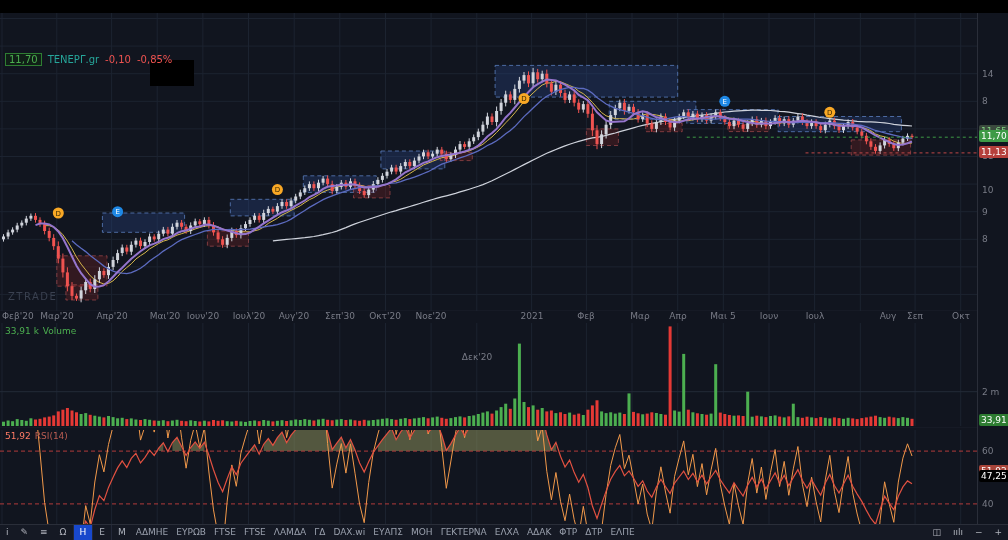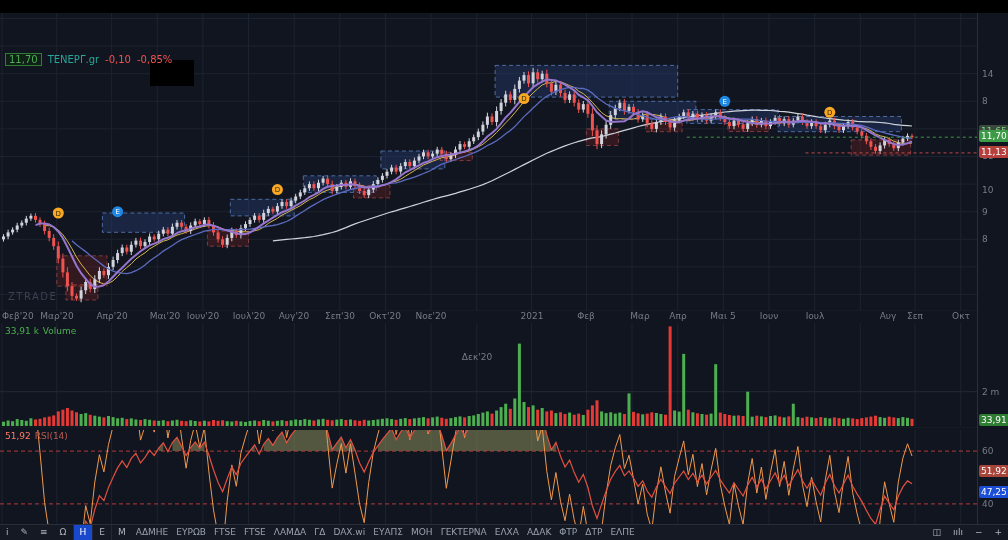--- a/index.html
+++ b/index.html
@@ -821,21 +821,21 @@
       <div class="tick" style="top: 83px;">8</div>
       <div class="tick" style="top: 56px;">14</div>
       <div class="badge" style="top: 112px; background: rgb(59, 74, 62); color: rgb(127, 209, 127);">11,65</div>
       <div class="badge" style="top: 117px; background: rgb(61, 154, 70); color: rgb(255, 255, 255);">11,70</div>
       <div class="badge" style="top: 133px; background: rgb(181, 64, 60); color: rgb(255, 255, 255);">11,13</div>
       <div class="tick" style="top: 374px;">2 m</div>
       <div class="badge" style="top: 401px; background: rgb(46, 125, 50); color: rgb(255, 255, 255);">33,91 k</div>
       <div class="tick" style="top: 433px;">60</div>
       <div class="tick" style="top: 486px;">40</div>
       <div class="badge" style="top: 452px; background: rgb(168, 69, 58); color: rgb(255, 255, 255);">51,92</div>
-      <div class="badge" style="top: 473px; background: #1d4ed8; color: rgb(255, 255, 255);">47,25</div>
+      <div class="badge" style="top: 457px; background: #000000; color: rgb(255, 255, 255);">47,25</div>
     </div>
 
   <div class="sep" style="top:310px"></div>
   <div class="sep" style="top:427px"></div>
 
   <div class="toolbar" id="toolbar">
       <div class="tbtn icon">i</div>
       <div class="tbtn icon">✎</div>
       <div class="tbtn icon">≡</div>
       <div class="tbtn icon">Ω</div>

